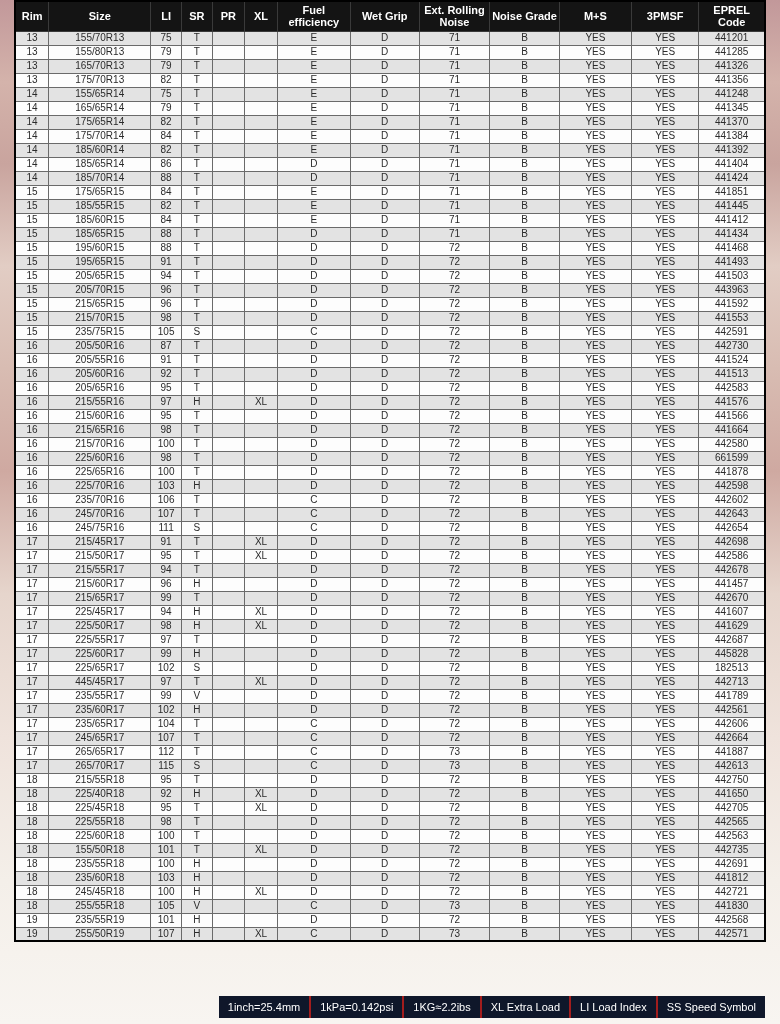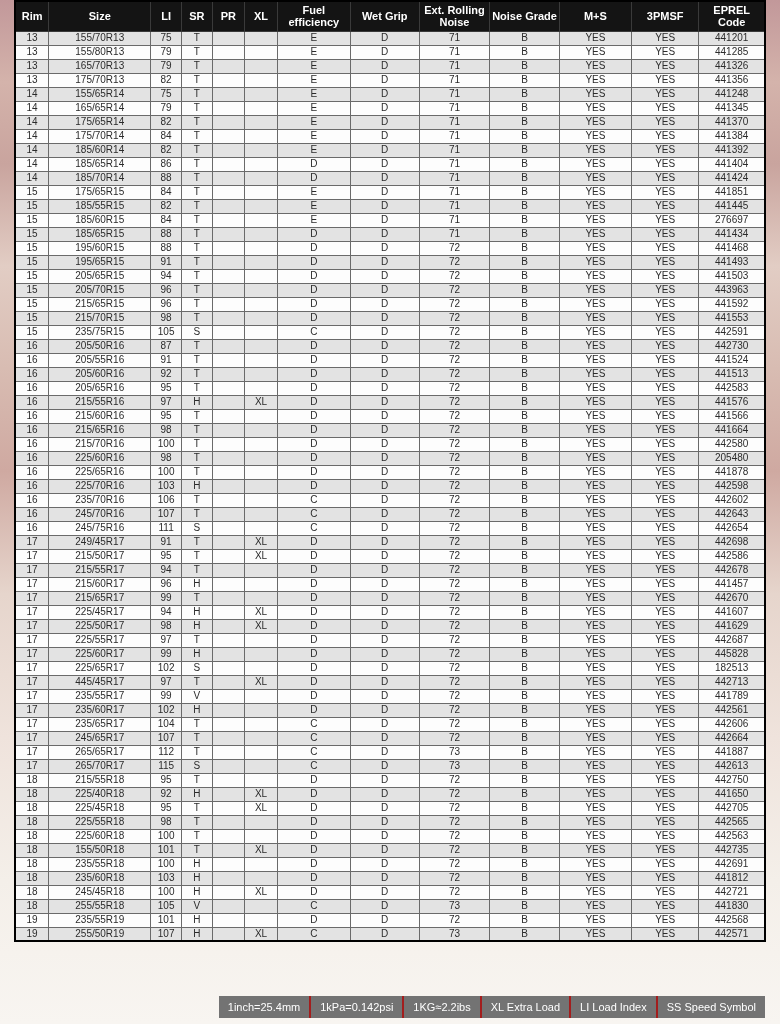--- a/index.html
+++ b/index.html
@@ -48,21 +48,21 @@
   .spec-table tbody tr:nth-child(odd)  td { background:#e3e3e3; }
   .spec-table tbody tr:nth-child(even) td { background:#fdfdfd; }
 
   .legend-bar {
     position:absolute;
     top:996px;
     right:15px;
     height:22px;
     display:flex;
     align-items:stretch;
-    background:#737373;
+    background:#0f172a;
   }
   .legend-item {
     display:flex;
     align-items:center;
     padding:0 9px;
     color:#ffffff;
     font-size:11px;
     white-space:nowrap;
   }
   .legend-item + .legend-item { border-left:2px solid #a31d1d; }
@@ -307,21 +307,21 @@
           <td>84</td>
           <td>T</td>
           <td></td>
           <td></td>
           <td>E</td>
           <td>D</td>
           <td>71</td>
           <td>B</td>
           <td>YES</td>
           <td>YES</td>
-          <td>276697</td>
+          <td>441412</td>
         </tr>
         <tr>
           <td>15</td>
           <td>185/65R15</td>
           <td>88</td>
           <td>T</td>
           <td></td>
           <td></td>
           <td>D</td>
           <td>D</td>
@@ -562,21 +562,21 @@
           <td>98</td>
           <td>T</td>
           <td></td>
           <td></td>
           <td>D</td>
           <td>D</td>
           <td>72</td>
           <td>B</td>
           <td>YES</td>
           <td>YES</td>
-          <td>205480</td>
+          <td>661599</td>
         </tr>
         <tr>
           <td>16</td>
           <td>225/65R16</td>
           <td>100</td>
           <td>T</td>
           <td></td>
           <td></td>
           <td>D</td>
           <td>D</td>
@@ -641,21 +641,21 @@
           <td>C</td>
           <td>D</td>
           <td>72</td>
           <td>B</td>
           <td>YES</td>
           <td>YES</td>
           <td>442654</td>
         </tr>
         <tr>
           <td>17</td>
-          <td>249/45R17</td>
+          <td>215/45R17</td>
           <td>91</td>
           <td>T</td>
           <td></td>
           <td>XL</td>
           <td>D</td>
           <td>D</td>
           <td>72</td>
           <td>B</td>
           <td>YES</td>
           <td>YES</td>

